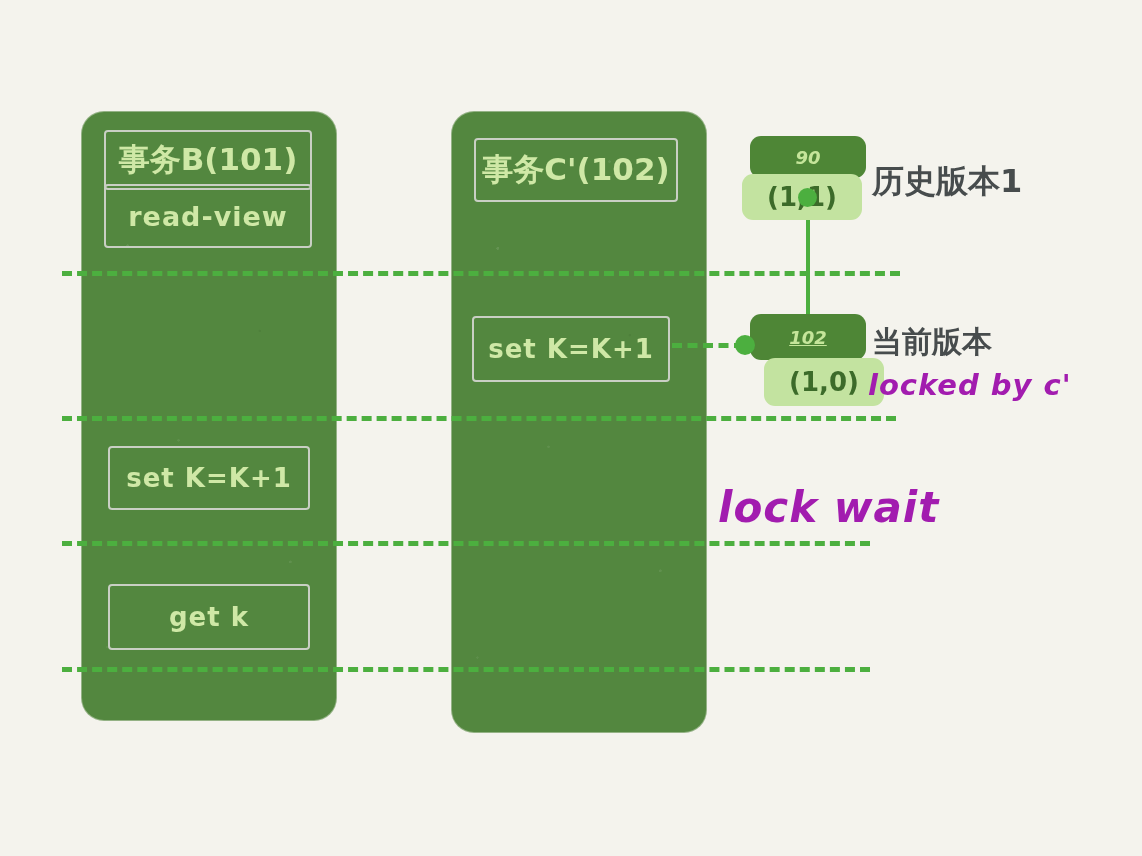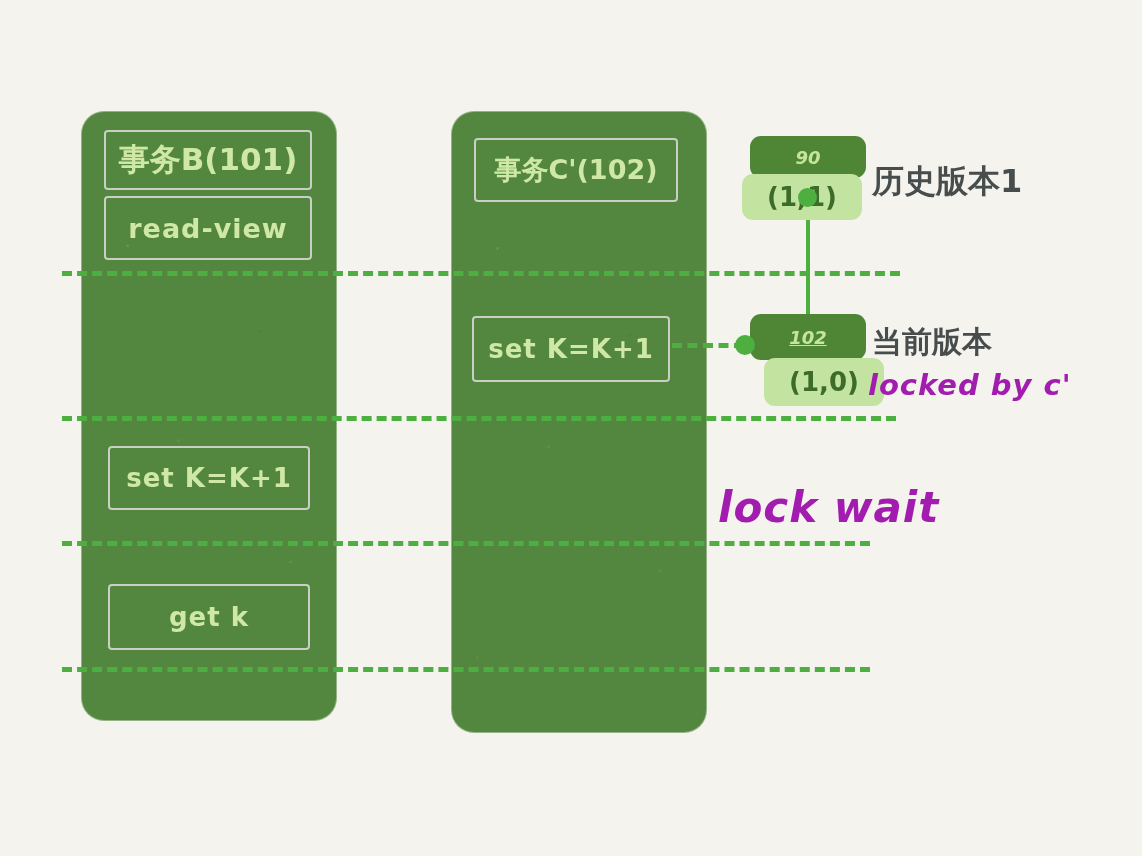--- a/index.html
+++ b/index.html
@@ -57,24 +57,24 @@
     justify-content: center;
     color: #cfe8a6;
     font-family: "DejaVu Sans", "Liberation Sans", sans-serif;
     font-weight: 700;
     letter-spacing: 1px;
     z-index: 3;
   }
   .op-box.cjk { letter-spacing: 0px; }
 
   #box-b-title  { left: 104px; top: 130px; width: 204px; height: 56px; font-size: 31px; }
-  #box-b-rv     { left: 104px; top: 196px; width: 204px; height: 60px; font-size: 27px; }
+  #box-b-rv     { left: 104px; top: 184px; width: 204px; height: 60px; font-size: 27px; }
   #box-b-set    { left: 108px; top: 446px; width: 198px; height: 60px; font-size: 26px; }
   #box-b-get    { left: 108px; top: 584px; width: 198px; height: 62px; font-size: 26px; }
-  #box-c-title  { left: 474px; top: 138px; width: 200px; height: 60px; font-size: 27px; }
+  #box-c-title  { left: 474px; top: 138px; width: 200px; height: 60px; font-size: 31px; }
   #box-c-set    { left: 472px; top: 316px; width: 194px; height: 62px; font-size: 26px; }
 
   
   .rule {
     position: absolute;
     height: 0;
     border-top: 5px dashed #4caf3f;
     z-index: 5;
   }
   #rule-1 { left: 62px; top: 271px; width: 838px; }

